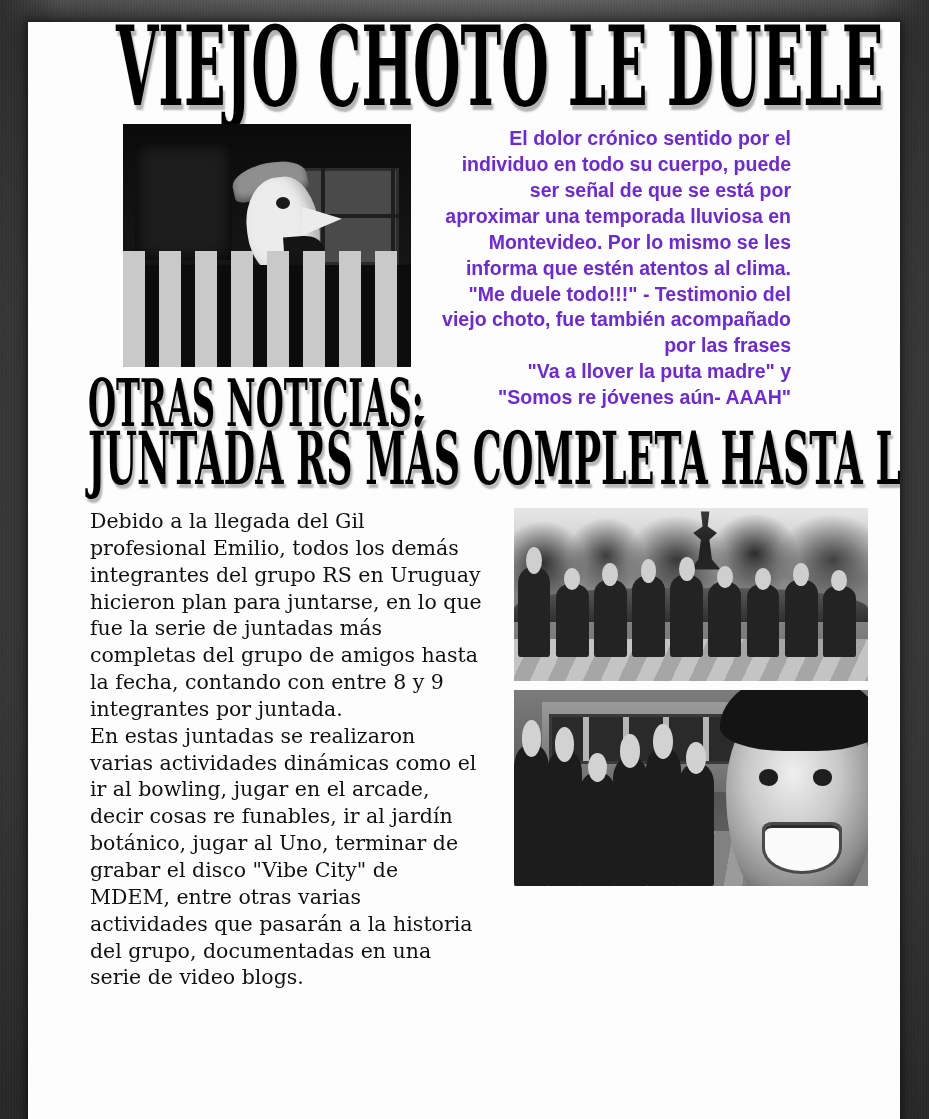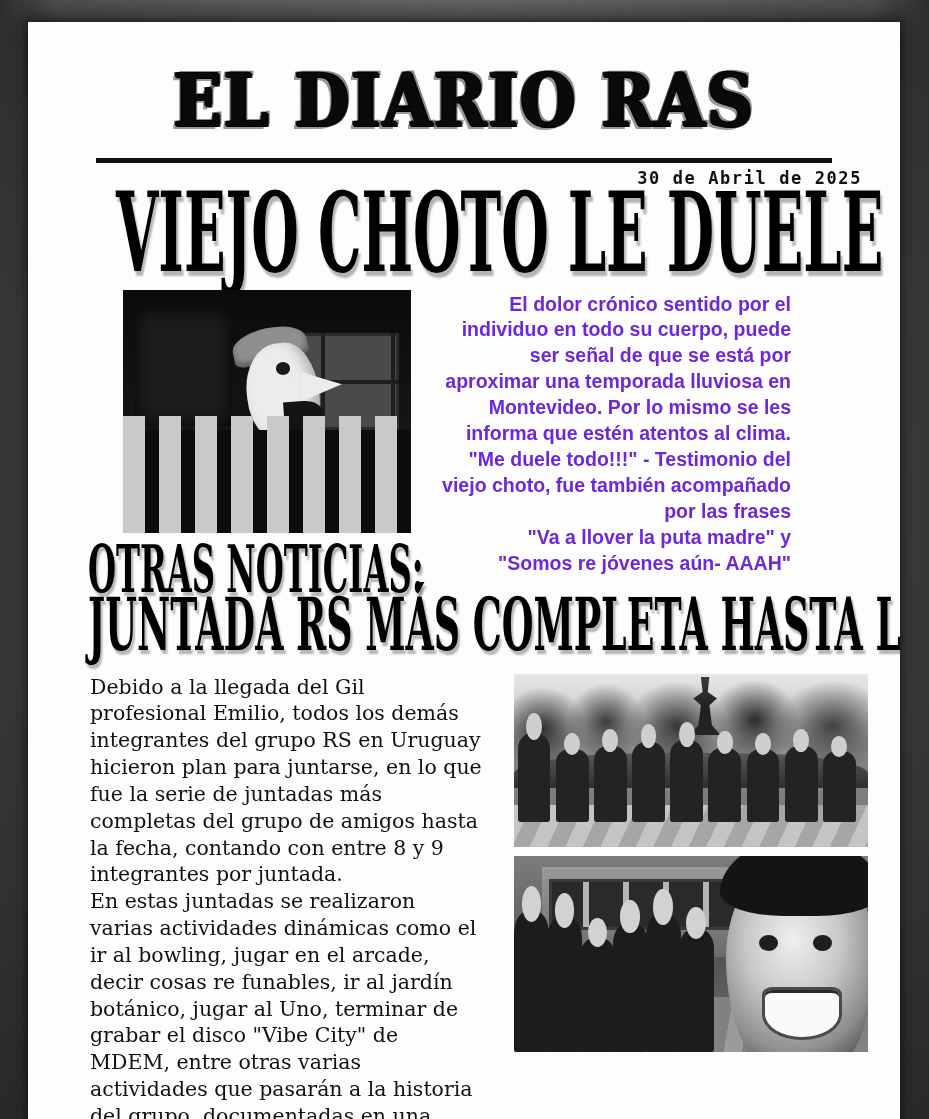--- a/index.html
+++ b/index.html
@@ -344,25 +344,20 @@
     box-shadow: inset 0 3px 0 #2b2b2b, 0 0 0 3px #4a4a4a;
   }
 </style>
 </head>
 <body>
 
 <div id="backdrop"></div>
 
 <div id="page">
 
-  <div class="masthead">
-    <div class="masthead-title">EL DIARIO RAS</div>
-    <div class="masthead-rule"></div>
-    <div class="masthead-date">30 de Abril de 2025</div>
-  </div>
 
   <div class="headline headline-main">VIEJO CHOTO LE DUELE TODO</div>
 
   <div class="lead-row">
 
     <div class="photo" id="photo-cartoon">
       <div class="scene">
         <div class="cart-bg"></div>
         <div class="cart-shelf"></div>
         <div class="cart-window"></div>

